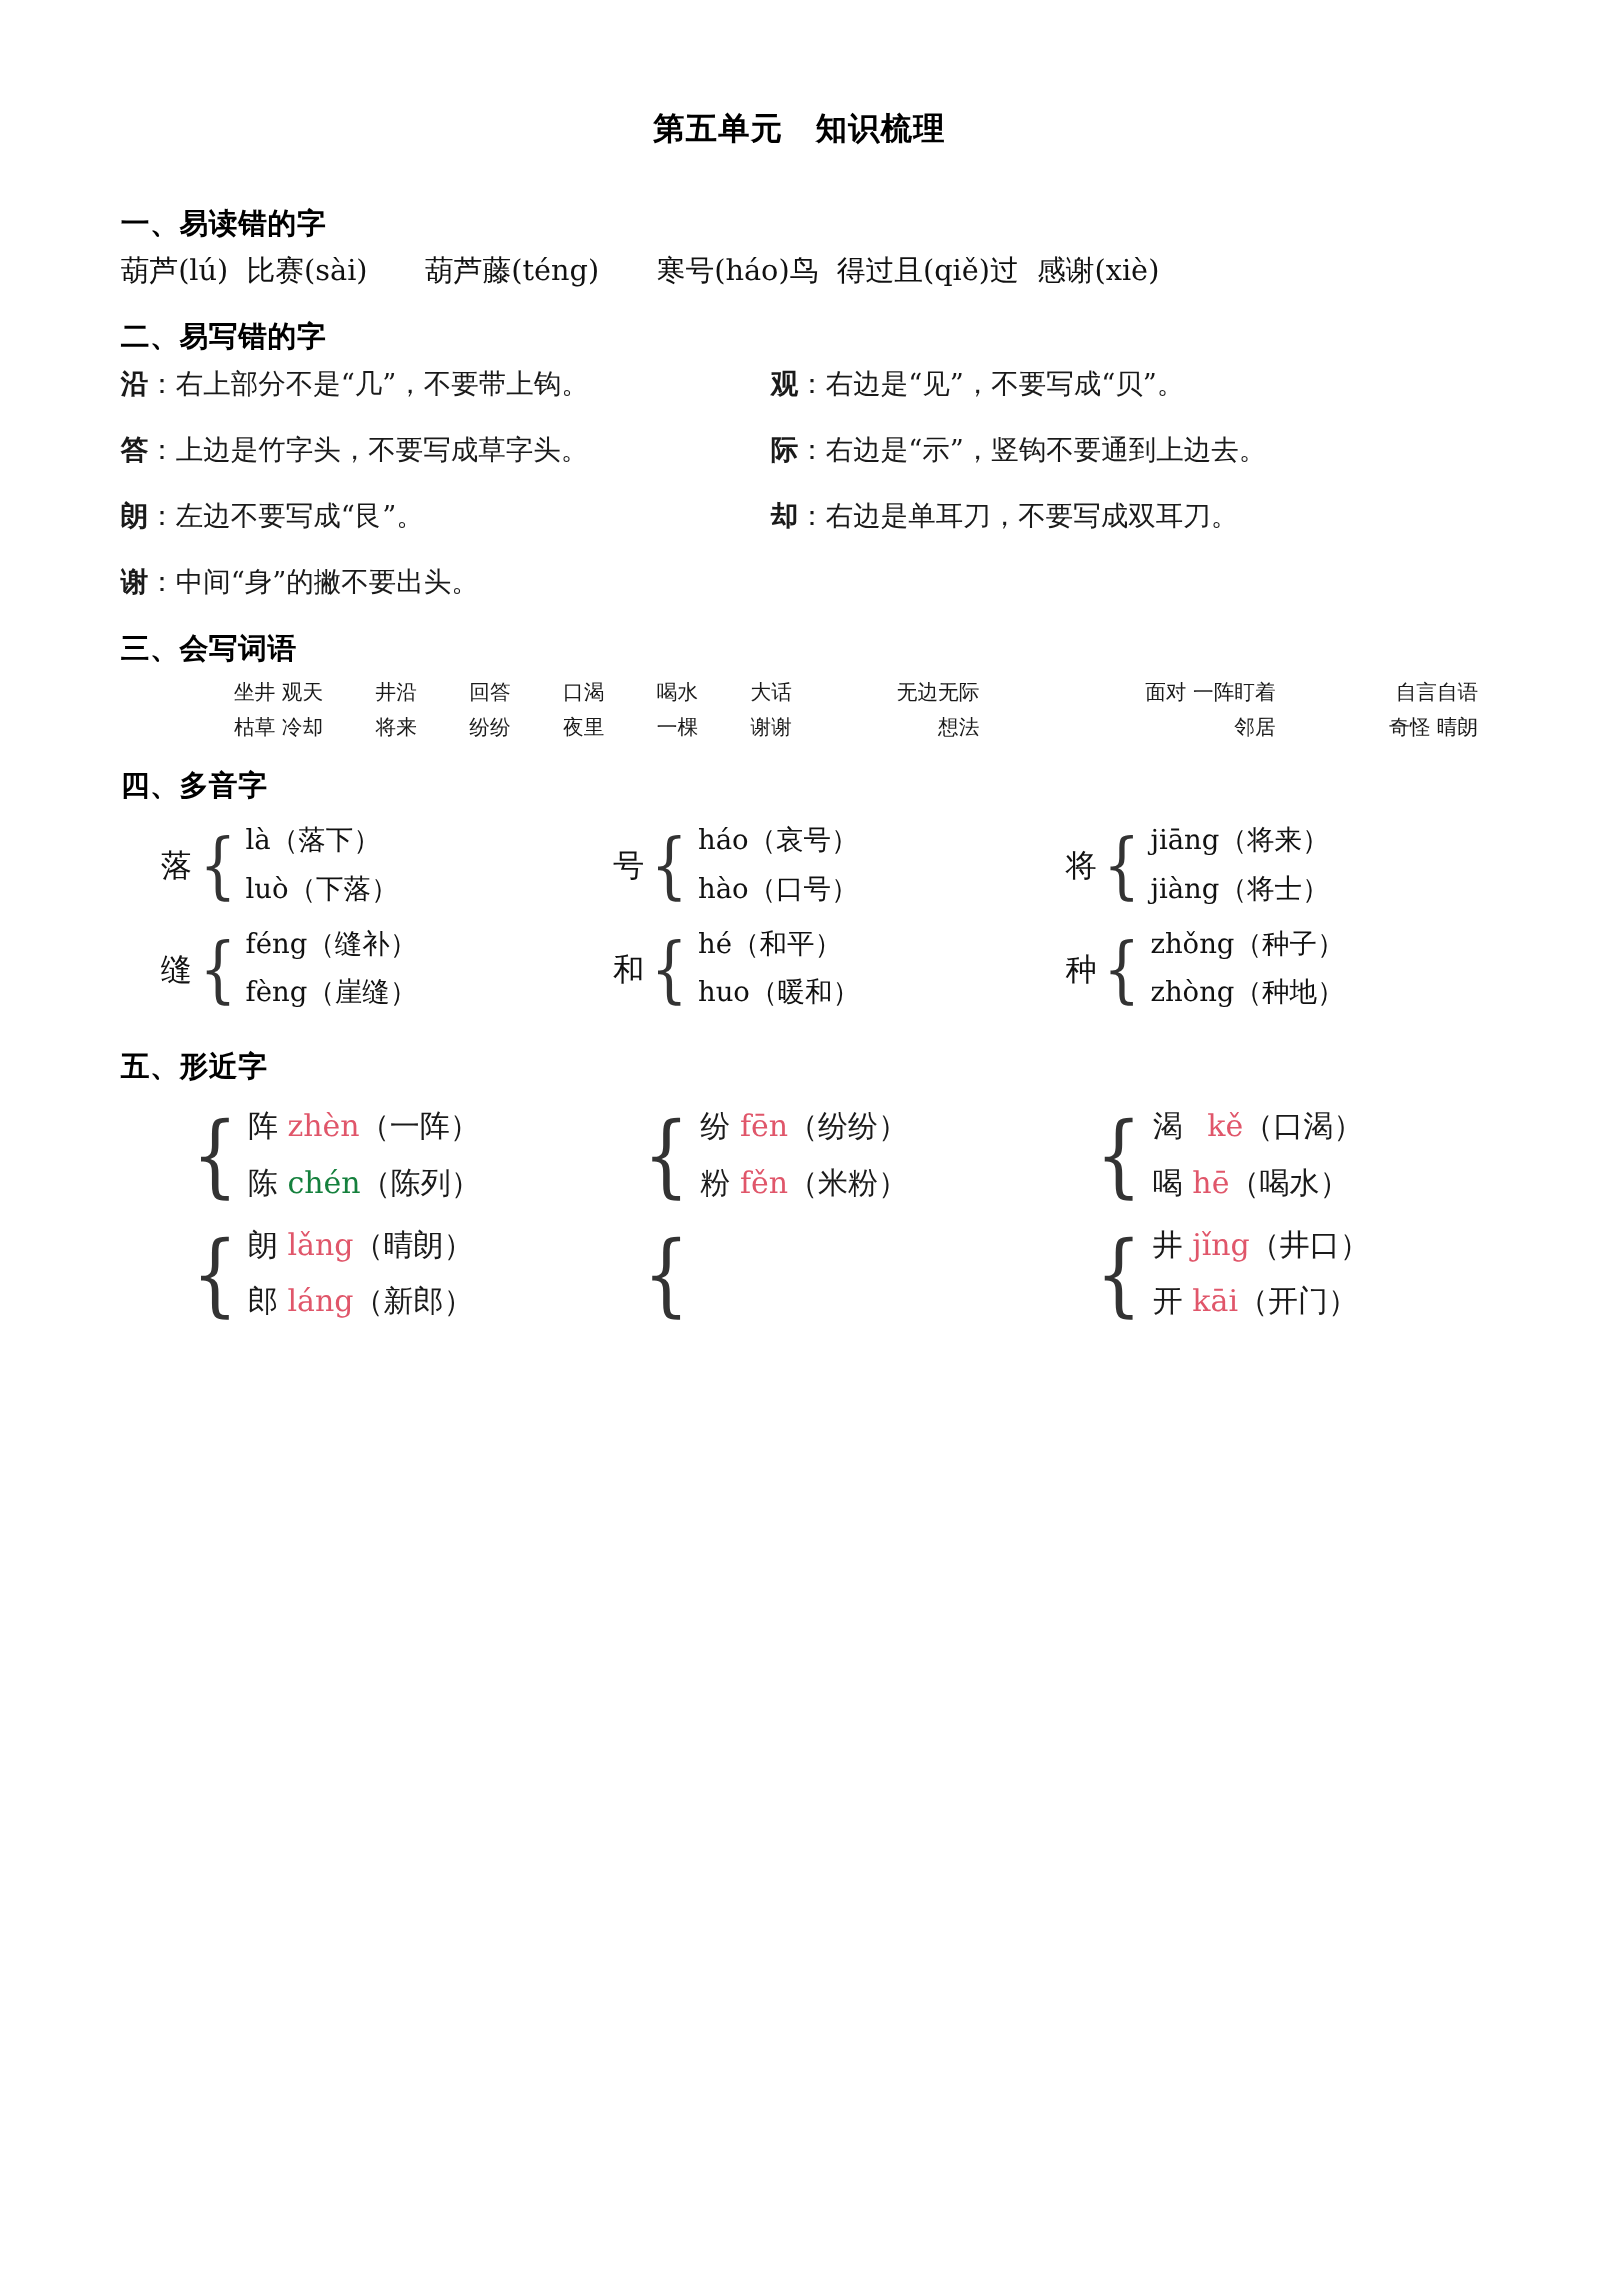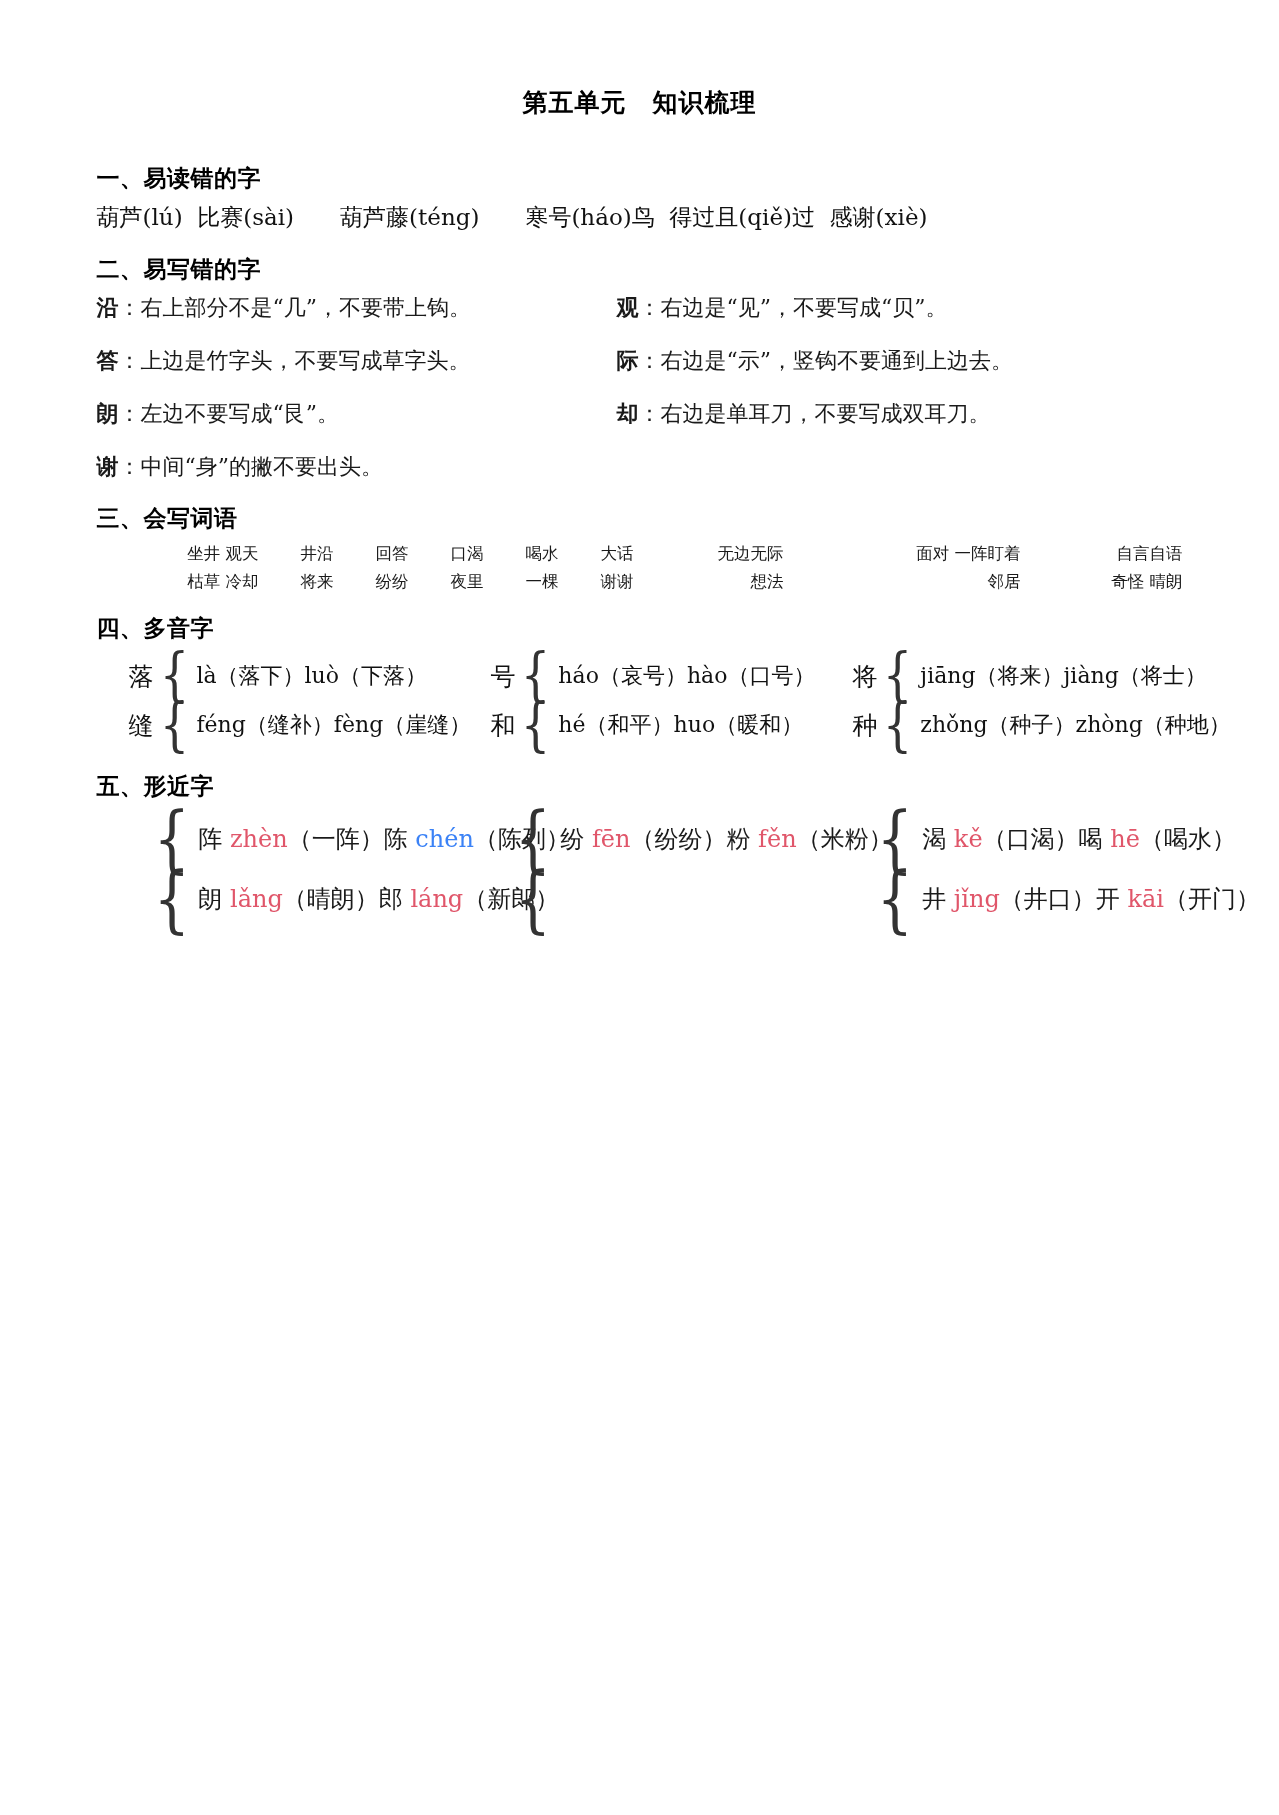--- a/index.html
+++ b/index.html
@@ -120,20 +120,21 @@
     font-weight: 300;
     line-height: 0.75;
     color: #333;
     margin: 0 4px 0 0;
     font-family: "DejaVu Serif", "Liberation Serif", serif;
     transform: scaleX(0.8);
     display: inline-block;
   }
   .pairs {
     display: flex;
+    flex-direction: column;
     justify-content: space-between;
   }
   .pairline {
     font-size: 22px;
     line-height: 1.75;
     white-space: pre;
     color: #111;
   }
   .py-red { color: #e0566a; }
   .xj-line { font-size: 24px; line-height: 1.85; white-space: pre; }
@@ -282,36 +283,36 @@
   </div>
 
   <div class="sec">
     <div class="sec-head">五、形近字</div>
     <div class="grid3">
 
       <div class="gcell xj">
         <span class="brace brace-xj">{</span>
         <span class="pairs">
           <span class="xj-line"><span class="xj-head">阵</span> <span class="py-red" style="color: rgb(224, 86, 106);">zhèn</span><span>（一阵）</span></span>
-          <span class="xj-line"><span class="xj-head">陈</span> <span class="py-red" style="color: #3b82f6;">chén</span><span>（陈列）</span></span>
+          <span class="xj-line"><span class="xj-head">陈</span> <span class="py-red" style="color: #15803d;">chén</span><span>（陈列）</span></span>
         </span>
       </div>
 
       <div class="gcell xj">
         <span class="brace brace-xj">{</span>
         <span class="pairs">
           <span class="xj-line"><span class="xj-head">纷</span> <span class="py-red" style="color: rgb(224, 86, 106);">fēn</span><span>（纷纷）</span></span>
           <span class="xj-line"><span class="xj-head">粉</span> <span class="py-red" style="color: rgb(224, 86, 106);">fěn</span><span>（米粉）</span></span>
         </span>
       </div>
 
       <div class="gcell xj">
         <span class="brace brace-xj">{</span>
         <span class="pairs">
-          <span class="xj-line"><span class="xj-head">渴</span> <span class="py-red" style="color: rgb(224, 86, 106);">kě</span><span>（口渴）</span></span>
+          <span class="xj-line"><span class="xj-head">渴</span> <span class="py-red" style="color: rgb(224, 86, 106); margin-left: 12px;">kě</span><span>（口渴）</span></span>
           <span class="xj-line"><span class="xj-head">喝</span> <span class="py-red" style="color: rgb(224, 86, 106);">hē</span><span>（喝水）</span></span>
         </span>
       </div>
 
       <div class="gcell xj">
         <span class="brace brace-xj">{</span>
         <span class="pairs">
           <span class="xj-line"><span class="xj-head">朗</span> <span class="py-red" style="color: rgb(224, 86, 106);">lǎng</span><span>（晴朗）</span></span>
           <span class="xj-line"><span class="xj-head">郎</span> <span class="py-red" style="color: rgb(224, 86, 106);">láng</span><span>（新郎）</span></span>
         </span>

